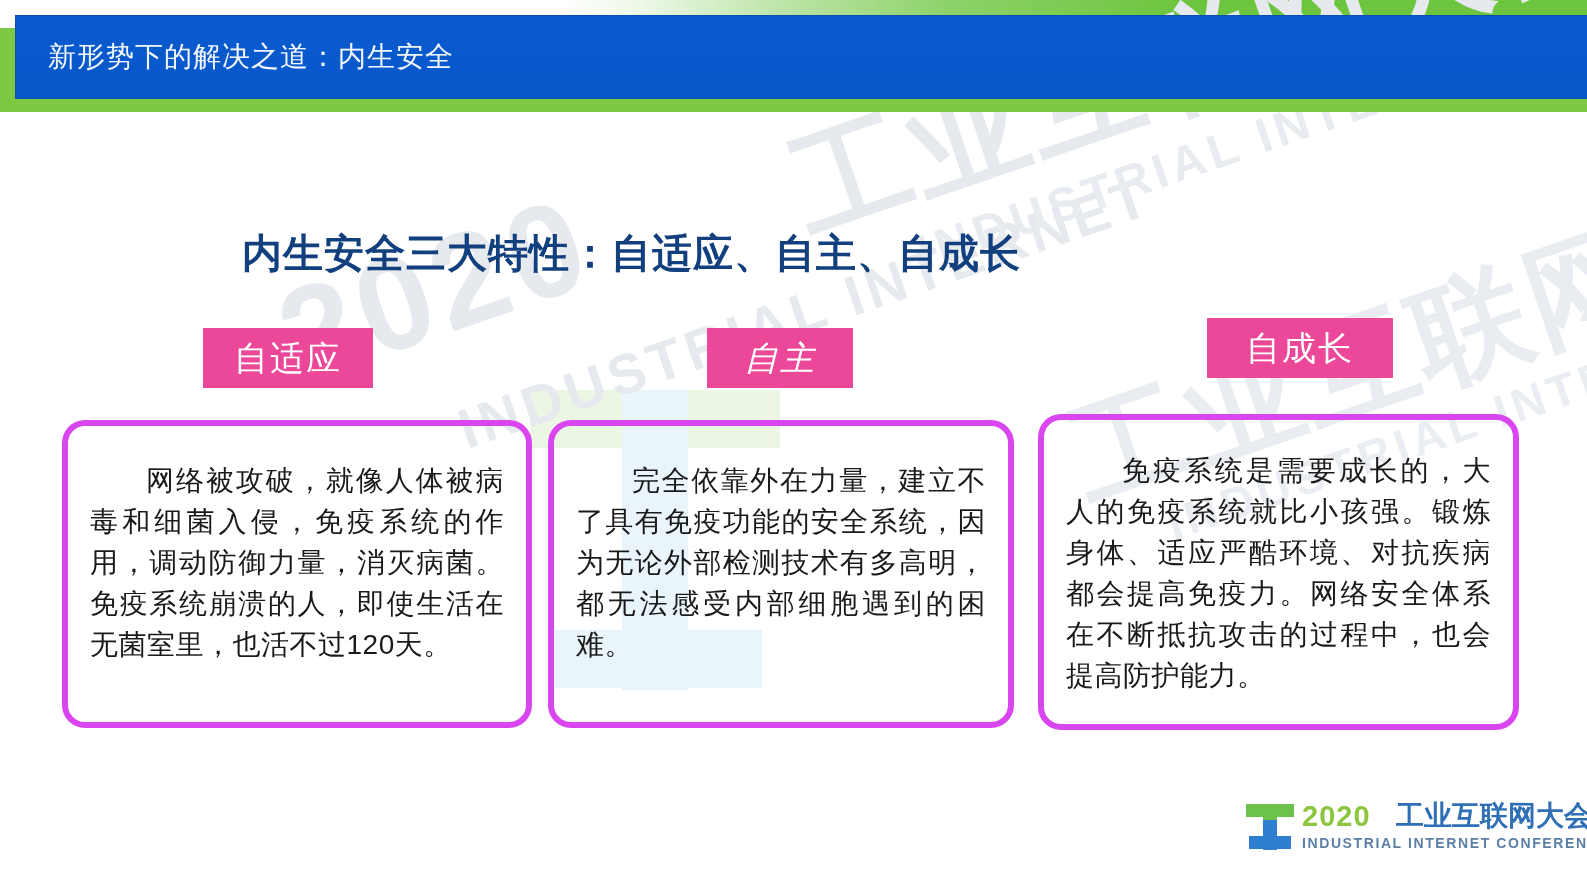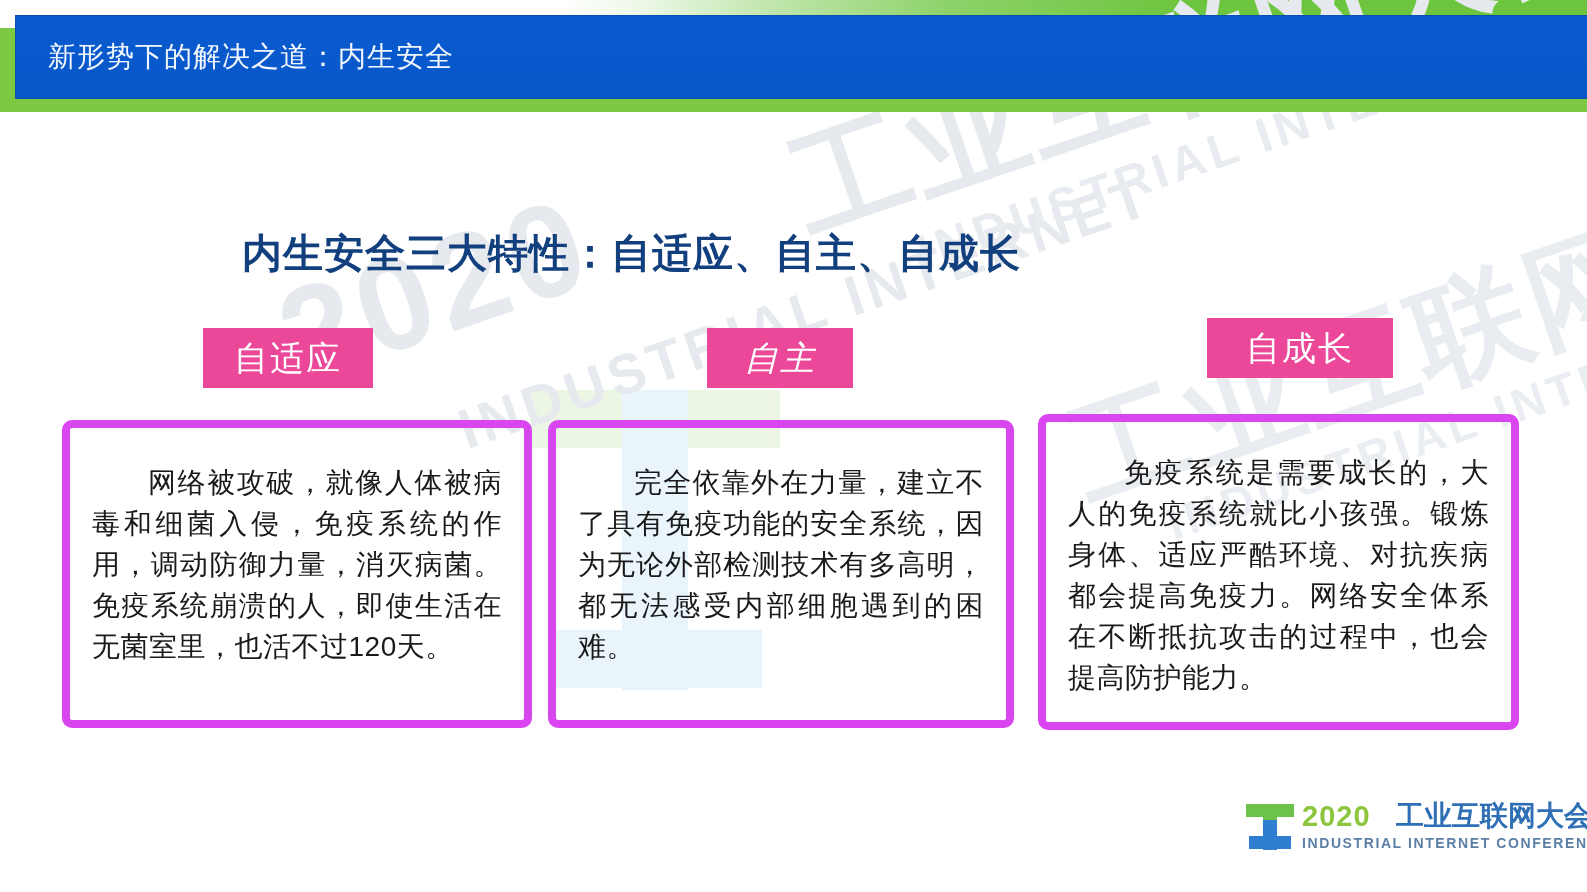--- a/index.html
+++ b/index.html
@@ -186,22 +186,22 @@
     height: 60px;
     letter-spacing: 2px;
   }
   .badge-1 { left: 203px;  top: 328px; width: 170px; }
   .badge-2 { left: 707px;  top: 328px; width: 146px; font-style: italic; }
   .badge-3 { left: 1207px; top: 318px; width: 186px; }
 
   
   .card {
     position: absolute;
-    border: 8px solid #d946ef;
-    border-radius: 10px;
+    border: 6px solid #d946ef;
+    border-radius: 23px;
     background: transparent;
     box-sizing: border-box;
   }
   .card-1 { left: 62px;   top: 420px; width: 470px; height: 308px; }
   .card-2 { left: 548px;  top: 420px; width: 466px; height: 308px; }
   .card-3 { left: 1038px; top: 414px; width: 481px; height: 316px; }
 
   .card-text {
     position: absolute;
     left: 22px;

